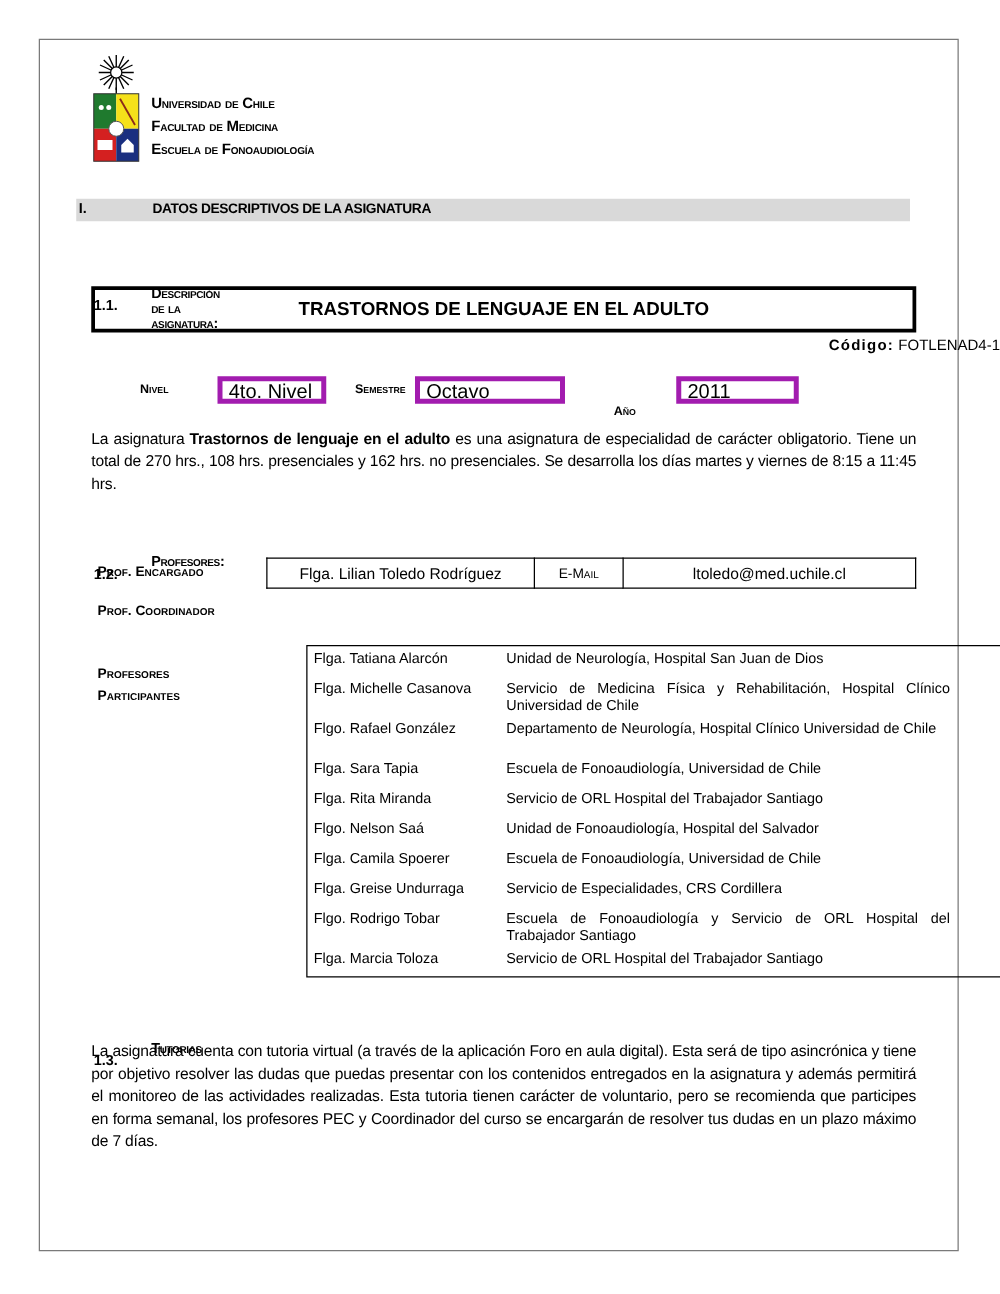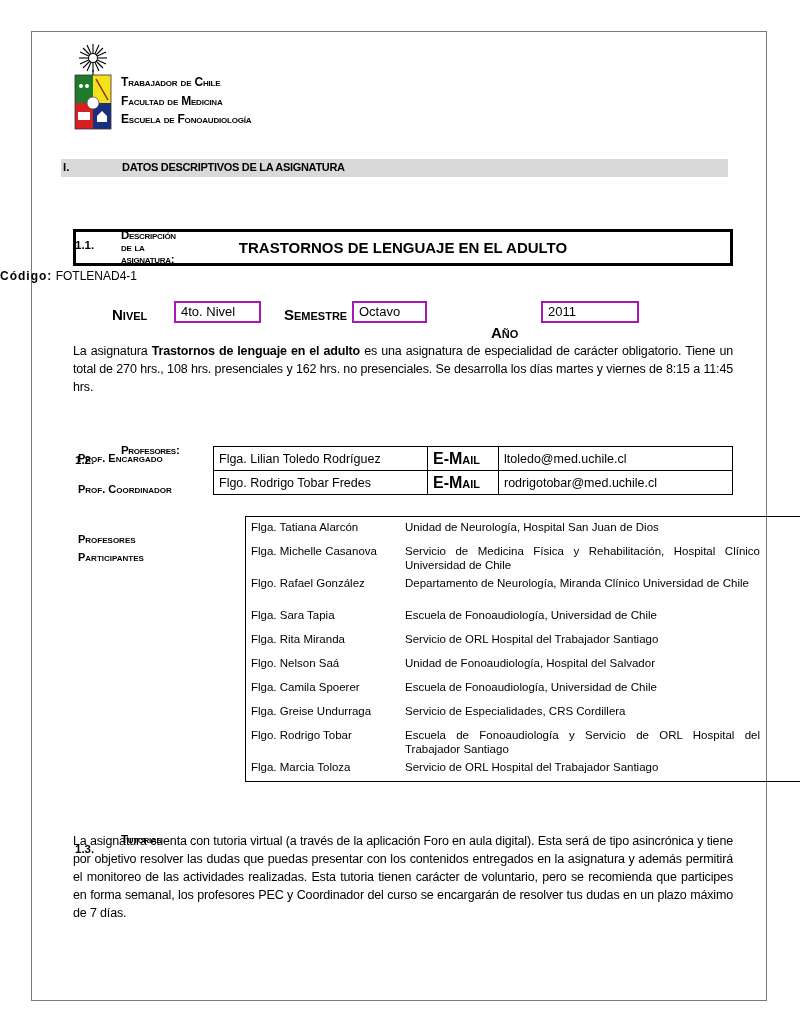--- a/index.html
+++ b/index.html
@@ -18,33 +18,33 @@
   .sec-bar .num { position:absolute; left:2px; top:2px; font-size:11.5px; font-weight:bold; }
   .sec-bar .ttl { position:absolute; left:61px; top:2px; font-size:11px; font-weight:bold; letter-spacing:-0.3px; }
 
   .subh { font-size:11.5px; font-weight:bold; }
   .subh .n { position:absolute; left:0;margin-top:41px; }
   .subh .t { position:absolute; left:46px; font-variant:small-caps; letter-spacing:-0.3px;margin-top:31px; }
 
   .title-box { left:73px; top:229px; width:660px; height:37px; border:3px solid #000; box-sizing:border-box;
                display:flex; align-items:center; justify-content:center; }
   .title-box span { font-size:15px; font-weight:bold; }
-  .code { left:0; width:800px; top:269px; text-align:left; font-size:12px; }
+  .code { left:0; width:800px; top:269px; text-align:right; font-size:12px; }
   .code b { letter-spacing:1px; }
 
-  .flabel { font-size:15px; font-weight:bold; font-variant:small-caps; }
-  .fbox { height:22px; border:2px solid #a21caf; box-sizing:border-box; font-size:13px;
+  .flabel { font-size:10px; font-weight:bold; font-variant:small-caps; }
+  .fbox { height:22px; border:4px solid #a21caf; box-sizing:border-box; font-size:16px;
           padding-left:5px; line-height:18px; }
 
   .para { left:73px; width:660px; font-size:12.5px; line-height:18px; text-align:justify; letter-spacing:-0.15px; }
 
-  table { border-collapse:collapse; }
+  table { border-collapse:collapse;text-align:center; }
   .ptable { left:213px; top:446px; width:520px; }
   .ptable td { border:1px solid #000; height:23px; font-size:12.5px; padding:0 5px; }
-  .ptable td.em { font-weight:bold; font-variant:small-caps; font-size:16px; }
+  .ptable td.em { font-weight:normal; font-variant:small-caps; font-size:11px; }
   .plabel { left:78px; font-size:11px; font-weight:bold; font-variant:small-caps; }
 
   .partbox { left:214px; top:516px; width:578px; height:266px; border:1px solid #000; box-sizing:border-box;margin-left:31px; }
   .prow { position:absolute; left:5px; width:508px; font-size:11.5px; line-height:14px; }
   .prow .nm { position:absolute; left:0; width:150px; }
   .prow .af { position:absolute; left:154px; width:355px; text-align:justify; text-align-last:left; }
 </style>
 </head>
 <body>
 
@@ -70,21 +70,21 @@
   <line x1="24" y1="37" x2="36" y2="58" stroke="#8a2a1a" stroke-width="1.5"></line>
   <circle cx="9" cy="44" r="2" fill="#fff"></circle>
     <circle cx="15" cy="44" r="2" fill="#fff"></circle>
   <rect x="6" y="70" width="12" height="8" fill="#fff"></rect>
   <path d="M25 80 h10 v-6 l-5 -5 l-5 5 z" fill="#fff"></path>
   <circle cx="21" cy="61" r="6" fill="#fff" stroke="#555" stroke-width="0.8"></circle>
   <rect x="3" y="33" width="36" height="54" fill="none" stroke="#333" stroke-width="0.8"></rect>
 </svg>
 
 <div class="abs inst">
-  <div>Trabajador de Chile</div>
+  <div>Universidad de Chile</div>
   <div>Facultad de Medicina</div>
   <div>Escuela de Fonoaudiología</div>
 </div>
 
 <div class="abs sec-bar">
   <span class="num">I.</span>
   <span class="ttl">DATOS DESCRIPTIVOS DE LA ASIGNATURA</span>
 </div>
 
 <div class="abs subh" style="left:75px; top:198px;">
@@ -97,21 +97,21 @@
 </div>
 
 <div class="abs code">
   <b>Código:</b>
   <span>FOTLENAD4-1</span>
 </div>
 
 <div class="abs flabel" style="left:112px; top:306px;">Nivel</div>
 <div class="abs fbox" style="left:174px; top:301px; width:87px;">4to. Nivel</div>
 <div class="abs flabel" style="left:284px; top:306px;">Semestre</div>
-<div class="abs fbox" style="left:352px; top:301px; width:75px;">Octavo</div>
+<div class="abs fbox" style="left:332px; top:301px; width:120px;">Octavo</div>
 <div class="abs flabel" style="left:491px; top:324px;">Año</div>
 <div class="abs fbox" style="left:541px; top:301px; width:98px;">2011</div>
 
 <div class="abs para" style="top:342px;">
   <span>La asignatura </span><b>Trastornos de lenguaje en el adulto</b><span> es una asignatura de especialidad de carácter obligatorio. Tiene un total de 270 hrs., 108 hrs. presenciales y 162 hrs. no presenciales.  Se desarrolla los días martes y viernes de 8:15 a 11:45 hrs.</span>
 </div>
 
 <div class="abs subh" style="left:75px; top:413px;">
   <span class="n">1.2.</span>
   <span class="t">Profesores:</span>
@@ -120,45 +120,40 @@
 <div class="abs plabel" style="top:452px;">Prof. Encargado</div>
 <div class="abs plabel" style="top:483px;">Prof. Coordinador</div>
 
 <table class="abs ptable">
   <tbody>
       <tr>
     <td style="width:203px;">Flga. Lilian Toledo Rodríguez</td>
     <td class="em" style="width:60px;">E-Mail</td>
     <td>ltoledo@med.uchile.cl</td>
   </tr>
-  <tr>
-    <td>Flgo. Rodrigo Tobar Fredes</td>
-    <td class="em">E-Mail</td>
-    <td>rodrigotobar@med.uchile.cl</td>
-  </tr>
 </tbody>
   </table>
 
 <div class="abs plabel" style="top:530px; line-height:18px;">
   <div>Profesores</div>
   <div>Participantes</div>
 </div>
 
 <div class="abs partbox">
   <div class="prow" style="top:3px;">
     <span class="nm">Flga. Tatiana Alarcón</span>
     <span class="af">Unidad de Neurología, Hospital San Juan de Dios</span>
   </div>
   <div class="prow" style="top:27px;">
     <span class="nm">Flga. Michelle Casanova</span>
     <span class="af">Servicio de Medicina Física y Rehabilitación, Hospital Clínico Universidad de Chile</span>
   </div>
   <div class="prow" style="top:59px;">
     <span class="nm">Flgo. Rafael González</span>
-    <span class="af">Departamento de Neurología, Miranda Clínico Universidad de Chile</span>
+    <span class="af">Departamento de Neurología, Hospital Clínico Universidad de Chile</span>
   </div>
   <div class="prow" style="top:91px;">
     <span class="nm">Flga. Sara Tapia</span>
     <span class="af">Escuela de Fonoaudiología, Universidad de Chile</span>
   </div>
   <div class="prow" style="top:115px;">
     <span class="nm">Flga. Rita Miranda</span>
     <span class="af">Servicio de ORL Hospital del Trabajador Santiago</span>
   </div>
   <div class="prow" style="top:139px;">

